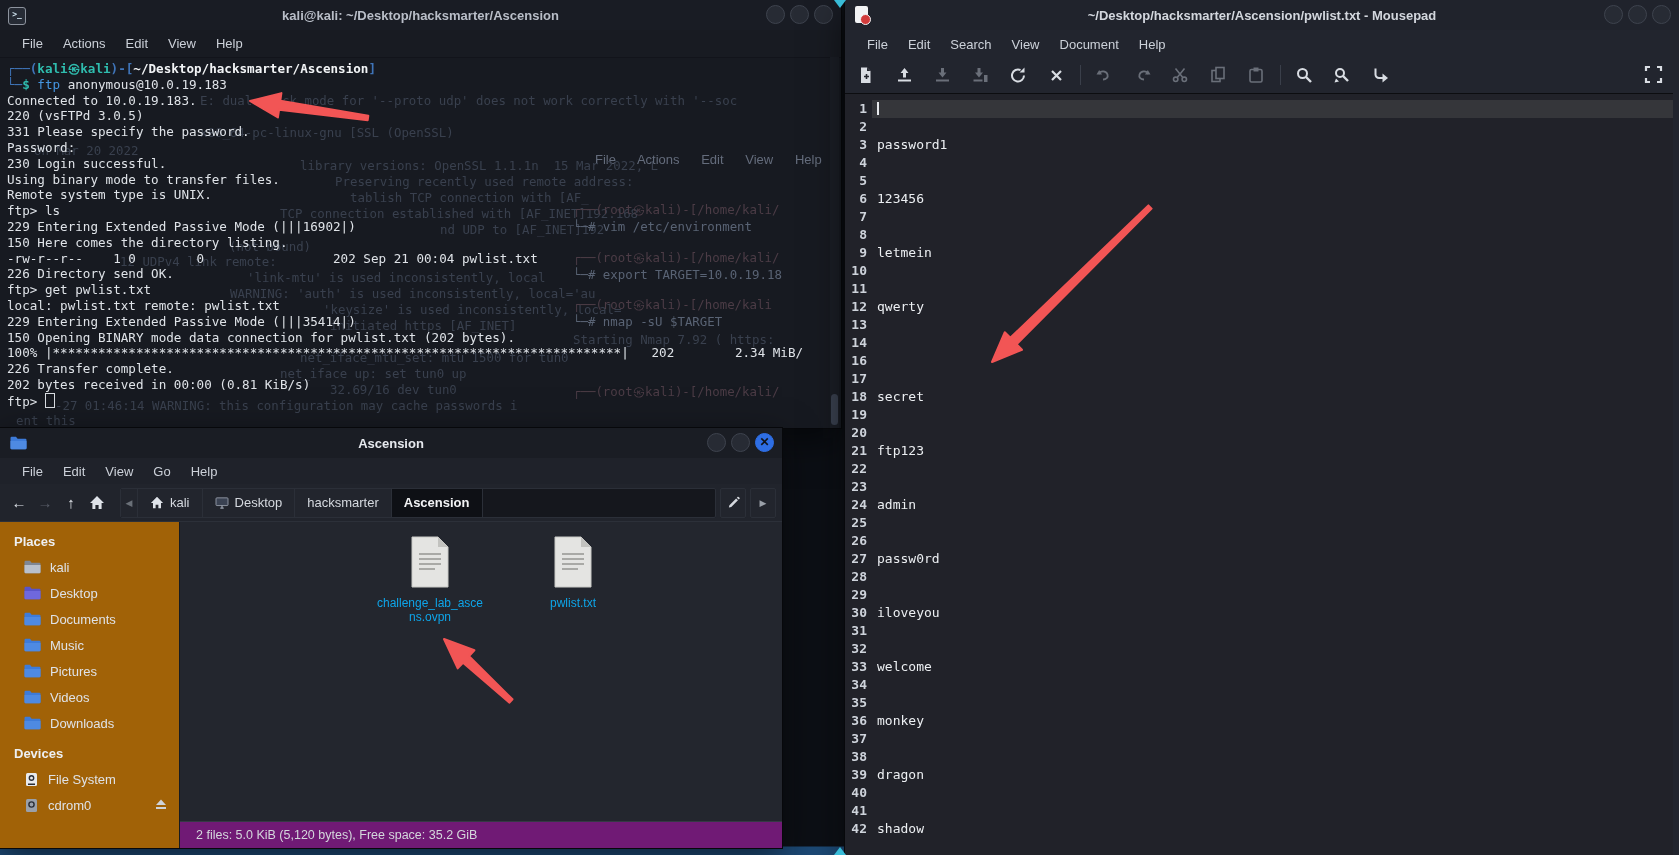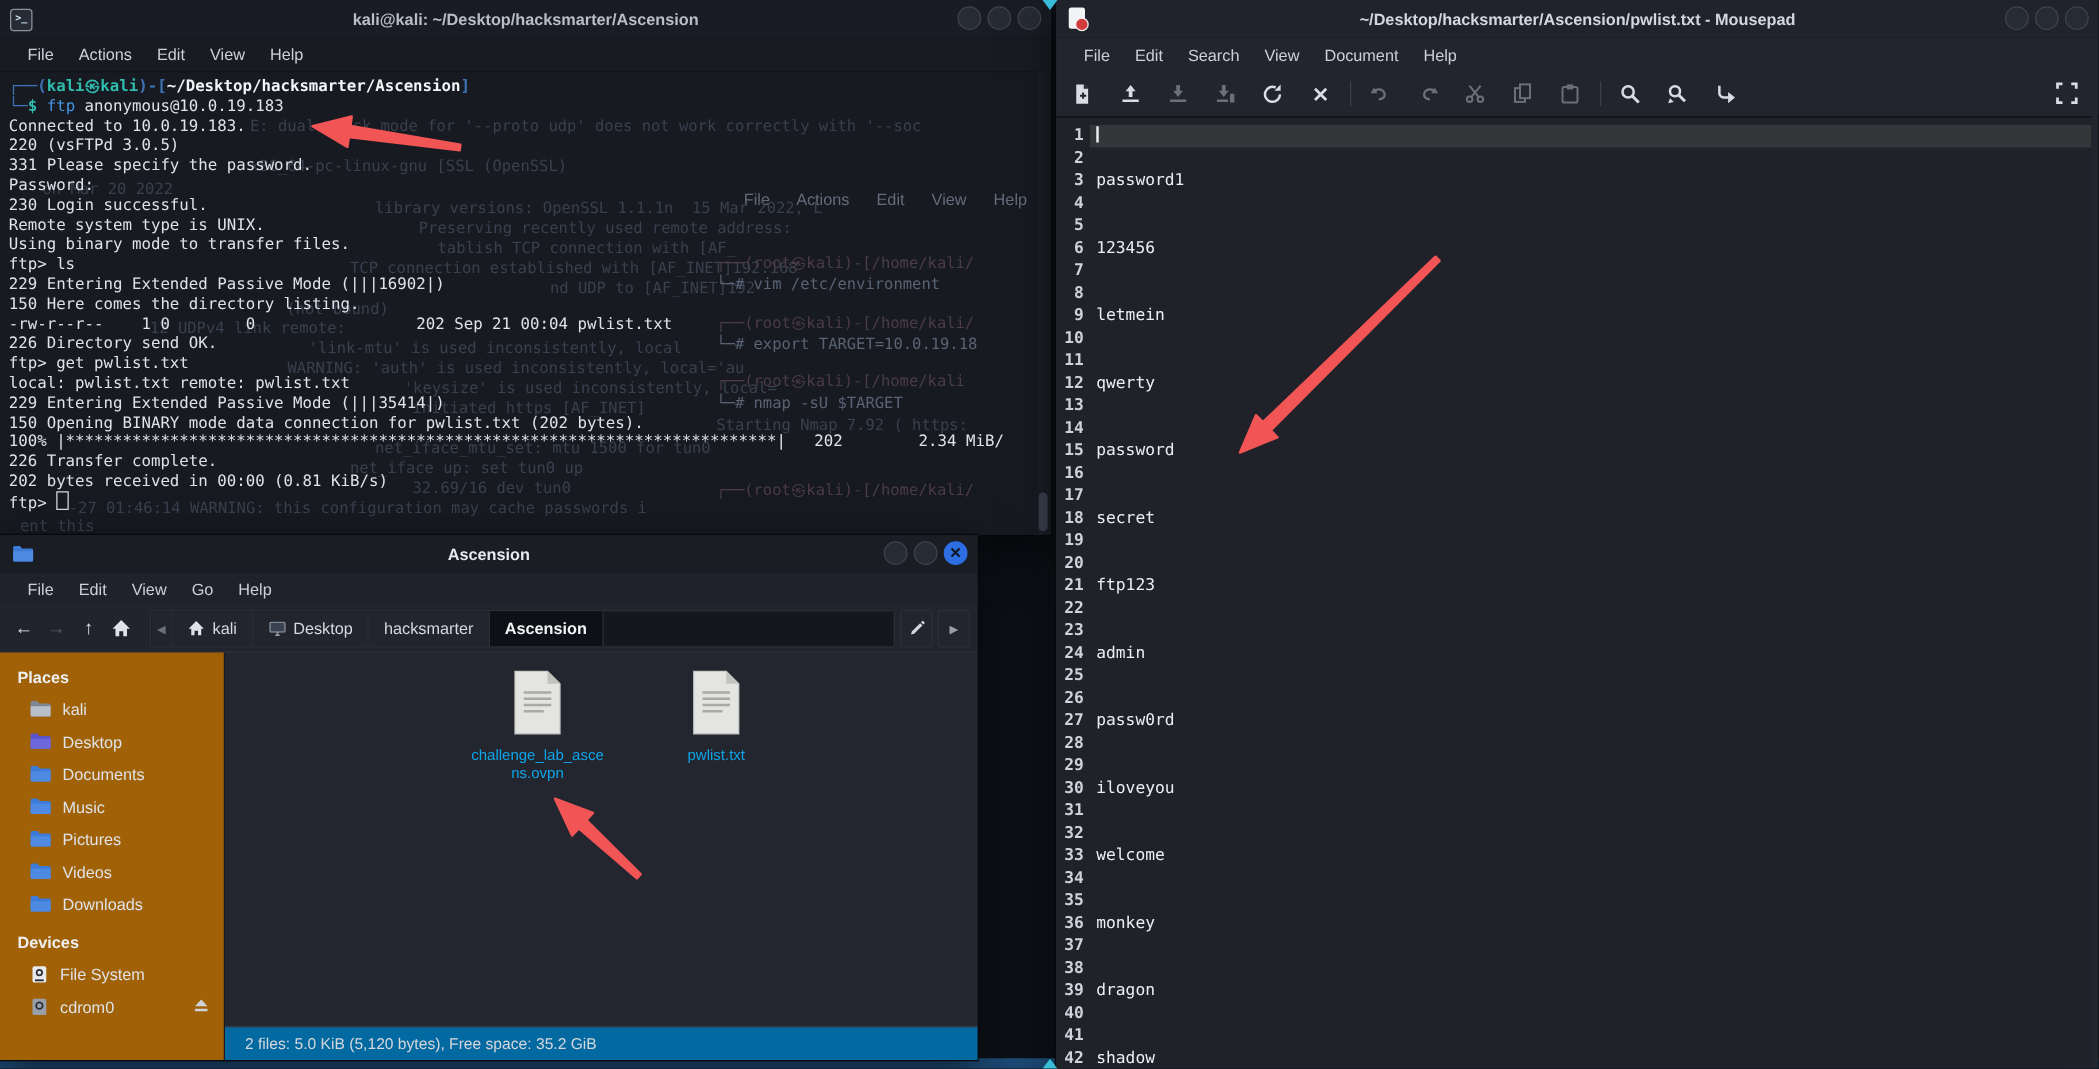--- a/index.html
+++ b/index.html
@@ -52,21 +52,21 @@
   #fm-edit-btn,#fm-more-btn{width:24px;height:28px;display:flex;align-items:center;justify-content:center;background:#22252d;border:1px solid #2b2f38;border-radius:2px;margin-left:4px;color:#d5d9df;}
   #fm-more-btn{font-size:9px;color:#9aa0a8;}
   #fm-sidebar{position:absolute;left:0;top:94px;width:180px;bottom:0;background:#a16207;border-right:1px solid #171a20;box-sizing:border-box;padding-top:8px;}
   .side-header{height:24px;line-height:24px;padding-left:14px;font-size:13px;font-weight:bold;color:#eef0f3;}
   .side-item{height:26px;display:flex;align-items:center;padding-left:24px;gap:9px;font-size:13px;color:#dfe2e7;position:relative;}
   .side-item .eject{position:absolute;right:12px;color:#cfd3da;}
   #fm-content{position:absolute;left:180px;top:94px;right:0;bottom:26px;background:#23262e;}
   .file-tile{position:absolute;width:124px;text-align:center;}
   .file-tile .doc{display:inline-block;}
   .file-label{margin-top:5px;font-size:12px;line-height:13.5px;color:#0ea5e9;}
-  #fm-statusbar{position:absolute;left:180px;right:0;bottom:0;height:26px;background:#0369a1;border-top:1px solid #343944;display:flex;align-items:center;padding-left:16px;font-size:12.5px;color:#d4d7dc;}
+  #fm-statusbar{position:absolute;left:180px;right:0;bottom:0;height:26px;background:#701a75;border-top:1px solid #343944;display:flex;align-items:center;padding-left:16px;font-size:12.5px;color:#d4d7dc;}
 
   
   #mousepad{left:845px;top:0;width:834px;height:855px;background:#22252e;}
   #mousepad .titlebar{background:#20232c;border-bottom:1px solid #12141b;}
   #mousepad .title{color:#d3d7de;}
   #mp-menubar{top:30px;height:28px;background:#22252e;}
   #mp-toolbar{position:absolute;left:0;top:58px;right:0;height:34px;background:#22252e;display:flex;align-items:center;padding-left:12px;box-sizing:border-box;}
   .tool-btn{width:19px;height:19px;margin-right:19px;color:#d9dde3;flex:0 0 auto;}
   .tool-btn.dim{color:#6a6f79;}
   .tool-sep{width:1px;height:20px;background:#3a3f4a;margin:0 14px 0 -5px;flex:0 0 auto;}
@@ -135,22 +135,22 @@
           <div class="ghost gp" style="left: 573px; top: 327px;">┌──(root㉿kali)-[/home/kali/</div>
         </div>
       <div id="term-lines">
           <div class="tline"><span class="seg-f">┌──(</span><span class="seg-u">kali㉿kali</span><span class="seg-f">)-[</span><span class="seg-p">~/Desktop/hacksmarter/Ascension</span><span class="seg-f">]</span></div>
           <div class="tline"><span class="seg-f">└─</span><span class="seg-u">$ </span><span class="seg-c">ftp</span><span class="seg-t"> anonymous@10.0.19.183</span></div>
           <div class="tline"><span class="seg-t">Connected to 10.0.19.183.</span></div>
           <div class="tline"><span class="seg-t">220 (vsFTPd 3.0.5)</span></div>
           <div class="tline"><span class="seg-t">331 Please specify the password.</span></div>
           <div class="tline"><span class="seg-t">Password:</span></div>
           <div class="tline"><span class="seg-t">230 Login successful.</span></div>
+          <div class="tline"><span class="seg-t">Using binary mode to transfer files.</span></div>
           <div class="tline"><span class="seg-t">Remote system type is UNIX.</span></div>
-          <div class="tline"><span class="seg-t">Using binary mode to transfer files.</span></div>
           <div class="tline"><span class="seg-t">ftp&gt; ls</span></div>
           <div class="tline"><span class="seg-t">229 Entering Extended Passive Mode (|||16902|)</span></div>
           <div class="tline"><span class="seg-t">150 Here comes the directory listing.</span></div>
           <div class="tline"><span class="seg-t">-rw-r--r--    1 0        0                 202 Sep 21 00:04 pwlist.txt</span></div>
           <div class="tline"><span class="seg-t">226 Directory send OK.</span></div>
           <div class="tline"><span class="seg-t">ftp&gt; get pwlist.txt</span></div>
           <div class="tline"><span class="seg-t">local: pwlist.txt remote: pwlist.txt</span></div>
           <div class="tline"><span class="seg-t">229 Entering Extended Passive Mode (|||35414|)</span></div>
           <div class="tline"><span class="seg-t">150 Opening BINARY mode data connection for pwlist.txt (202 bytes).</span></div>
           <div class="tline"><span class="seg-t">100% |***************************************************************************|   202        2.34 MiB/</span></div>
@@ -479,24 +479,20 @@
         </div>
         <div class="mp-row">
           <span class="mp-num">13</span>
           <span class="mp-text"></span>
         </div>
         <div class="mp-row">
           <span class="mp-num">14</span>
           <span class="mp-text"></span>
         </div>
         <div class="mp-row">
-          <span class="mp-num">15</span>
-          <span class="mp-text">password</span>
-        </div>
-        <div class="mp-row">
           <span class="mp-num">16</span>
           <span class="mp-text"></span>
         </div>
         <div class="mp-row">
           <span class="mp-num">17</span>
           <span class="mp-text"></span>
         </div>
         <div class="mp-row">
           <span class="mp-num">18</span>
           <span class="mp-text">secret</span>

